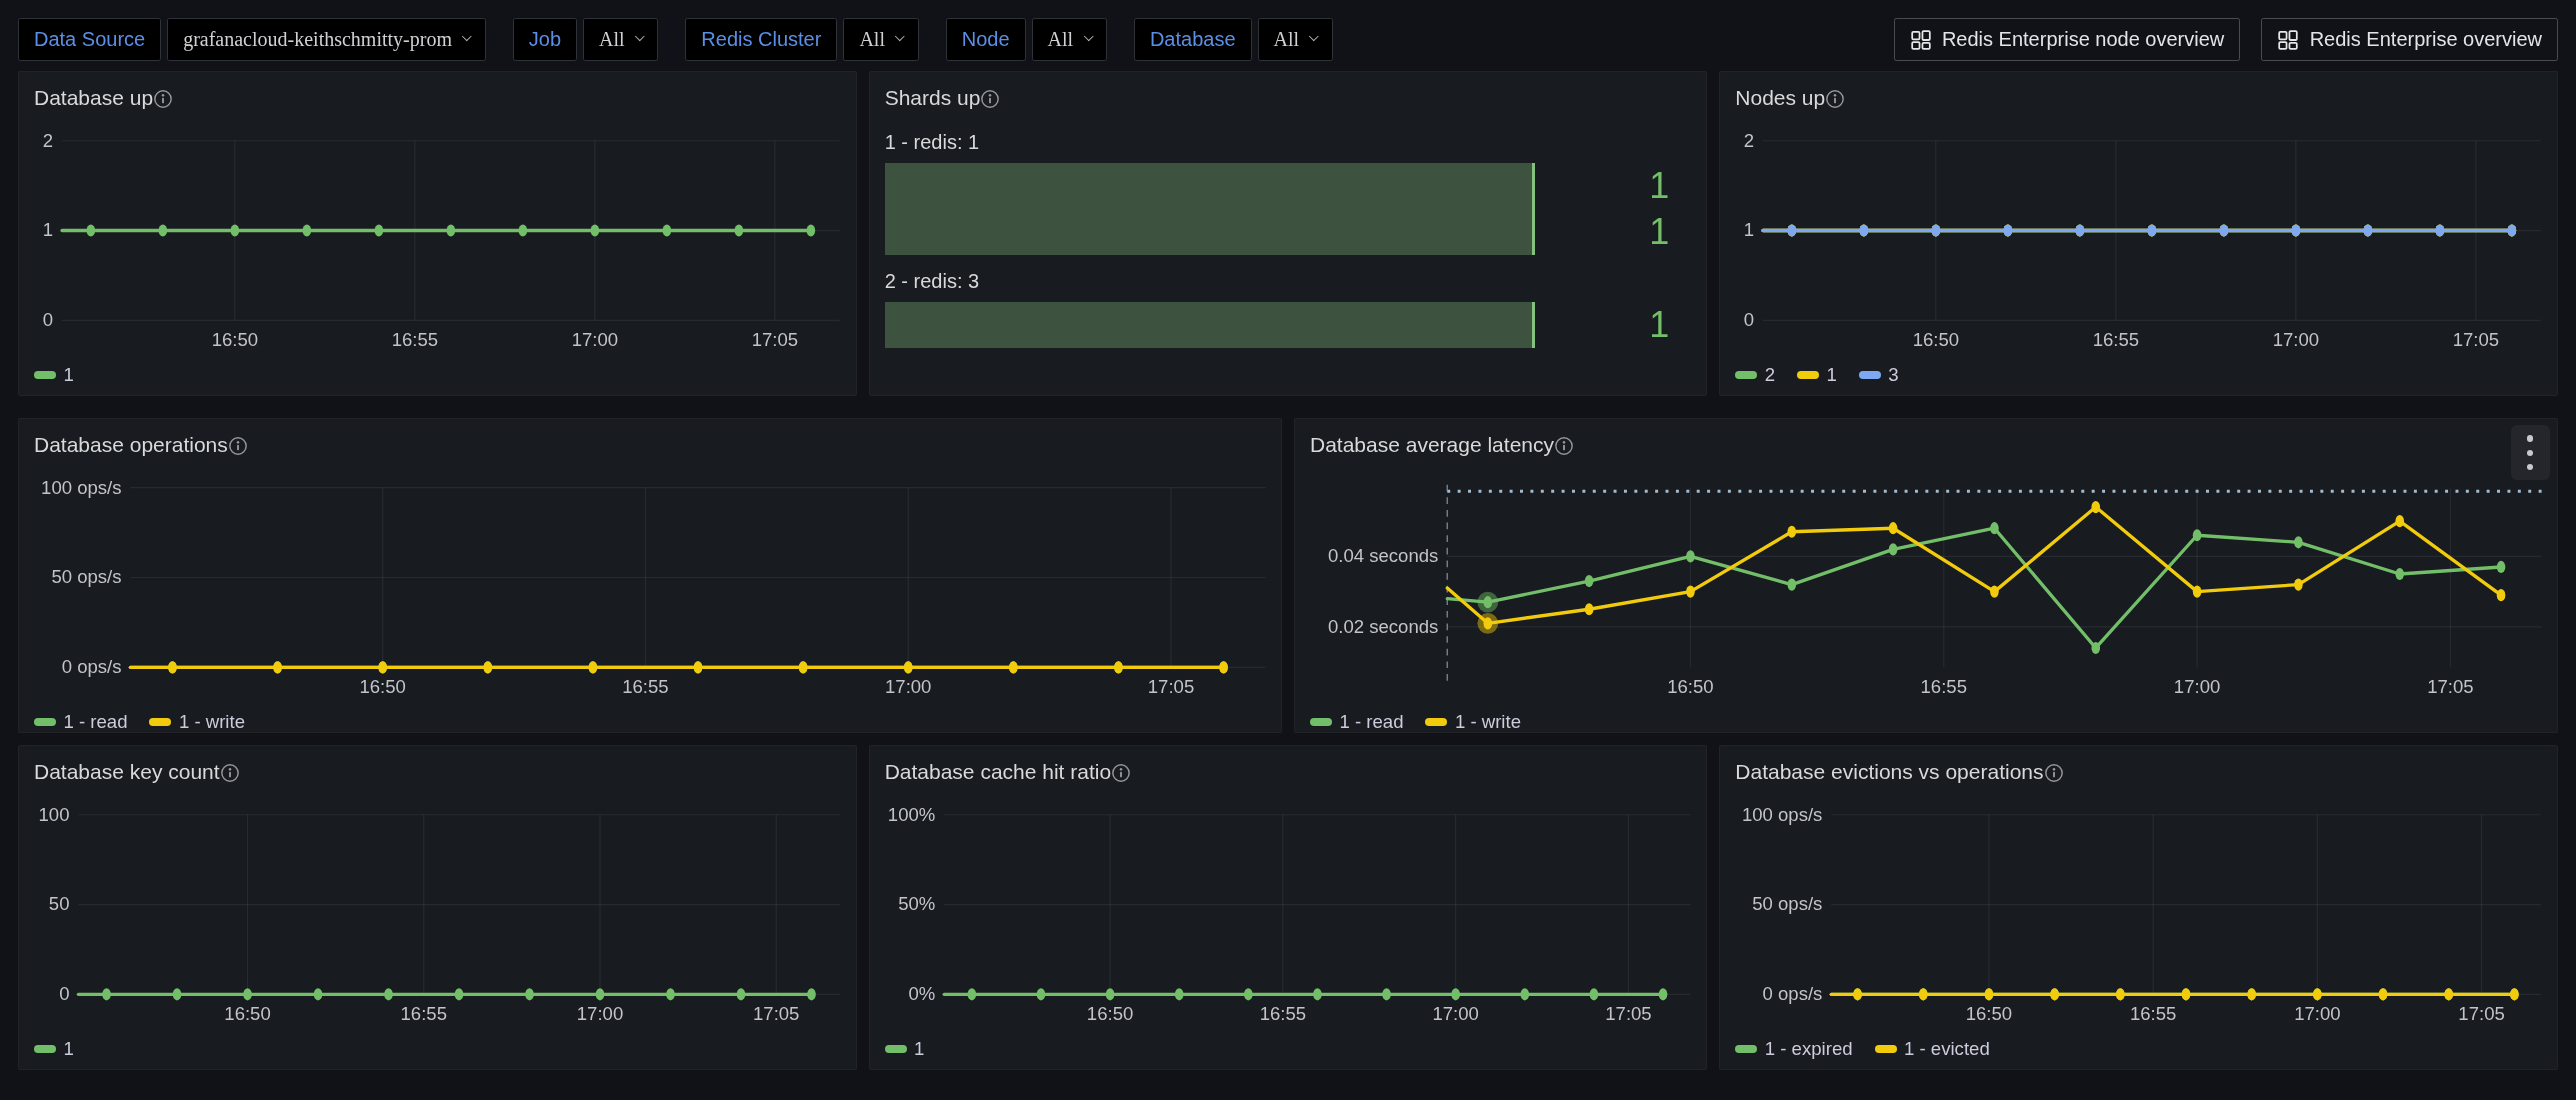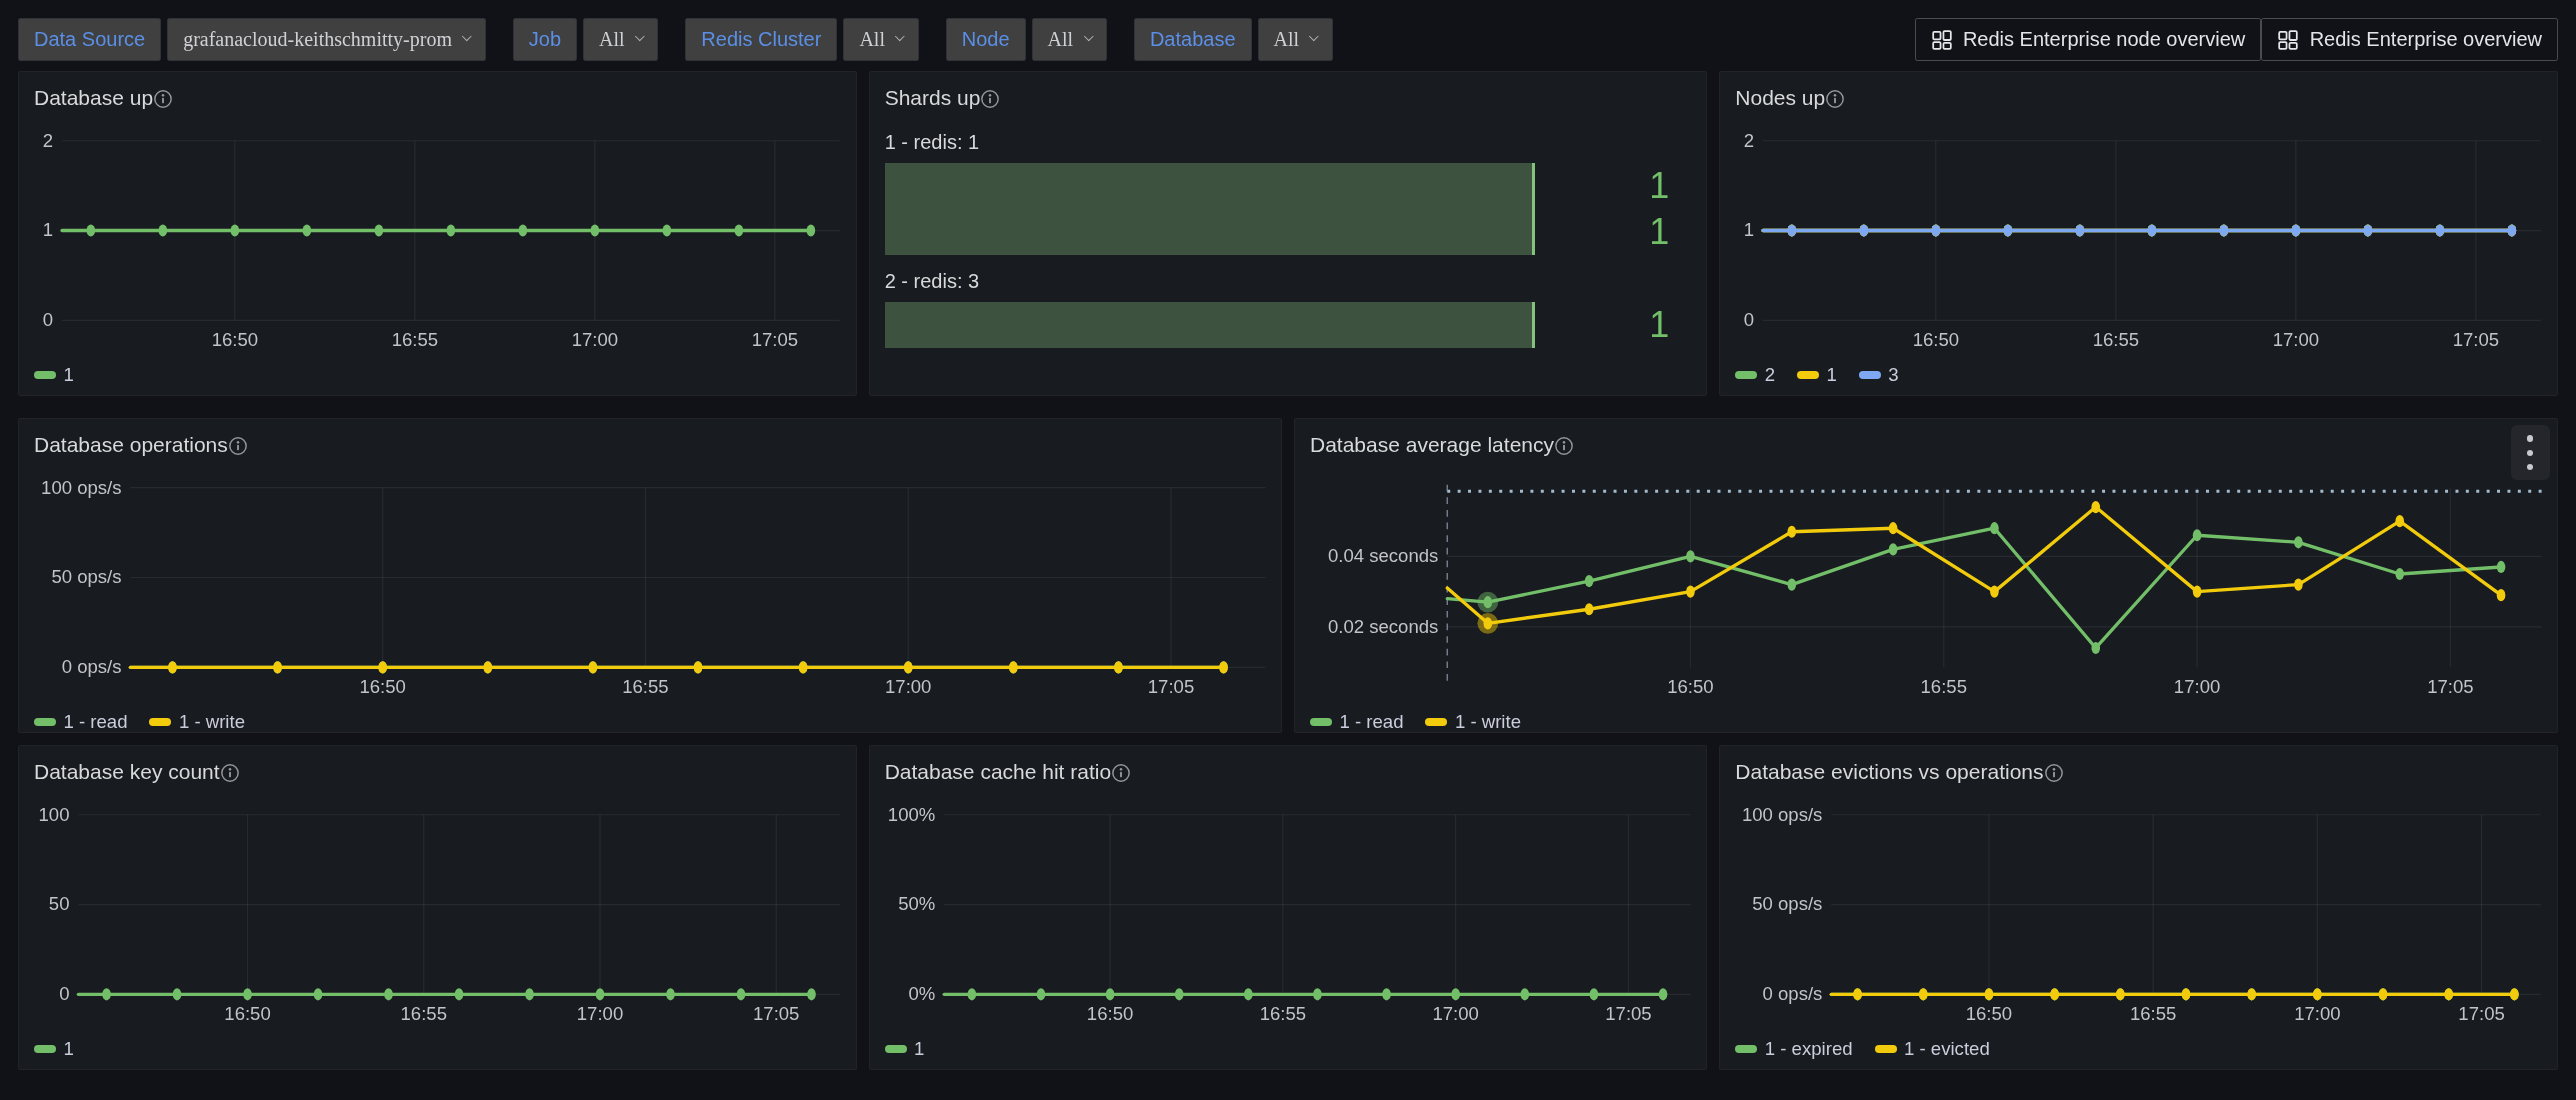--- a/index.html
+++ b/index.html
@@ -1,28 +1,28 @@
 <!DOCTYPE html>
 <html style="font-size:12px"><head>
 <meta charset="utf-8">
 <style>
   * { margin:0; padding:0; box-sizing:border-box; }
   html,body { width:2576px; height:1100px; background:#111217; font-family:"Liberation Sans", sans-serif; overflow:hidden; }
 
   
   .toolbar { display:flex; align-items:center; padding:18px 18px 10.4px 18px; gap:27px; }
   .var-group { display:flex; align-items:center; gap:6px; }
-  .chip { height:43px; display:flex; align-items:center; padding:0 15px; background:#404040;
+  .chip { height:43px; display:flex; align-items:center; padding:0 15px; background:#000000;
           border:0.7px solid #2f3237; border-radius:2.2px; font-size:20px; white-space:nowrap; }
   .chip.label { color:#5b8fe6; font-weight:500; }
   .chip.value { color:#d0d1d5; cursor:pointer;font-family:Liberation Serif, serif; }
   .caret { width:7.4px; height:7.4px; border-right:1.9px solid #aeb1b8; border-bottom:1.9px solid #aeb1b8;
            transform:rotate(45deg) translateY(-1.5px); margin-left:10.4px; margin-top:-4.5px; }
   .toolbar .spacer { flex:1; }
-  .link-btns { display:flex; }
+  .link-btns { display:flex; gap:21px; }
   .link-btn { height:43px; display:flex; align-items:center; gap:10.4px; padding:0 15px; background:transparent;
               border:0.7px solid #494b53; border-radius:2.2px; color:#e3e4e7; font-size:20px; cursor:pointer; white-space:nowrap; }
 
   
   .grid { display:grid; grid-template-columns:repeat(6,1fr); grid-auto-rows:325px; gap:12px; padding:0 18px; }
   .c2 { grid-column:span 2; } .c3 { grid-column:span 3;margin-top:10px; }
   .panel { background:#181b1f; border:0.7px solid rgba(255,255,255,.04); border-radius:2.2px; position:relative; overflow:hidden; }
   .p-head { height:39px; display:flex; align-items:center; padding:12px 15px 0 15px; }
   .p-title { font-size:21px; font-weight:500; color:#d8d9da; cursor:pointer; }
   .info-ic { display:inline-flex; cursor:pointer; margin-top:1.5px; }

